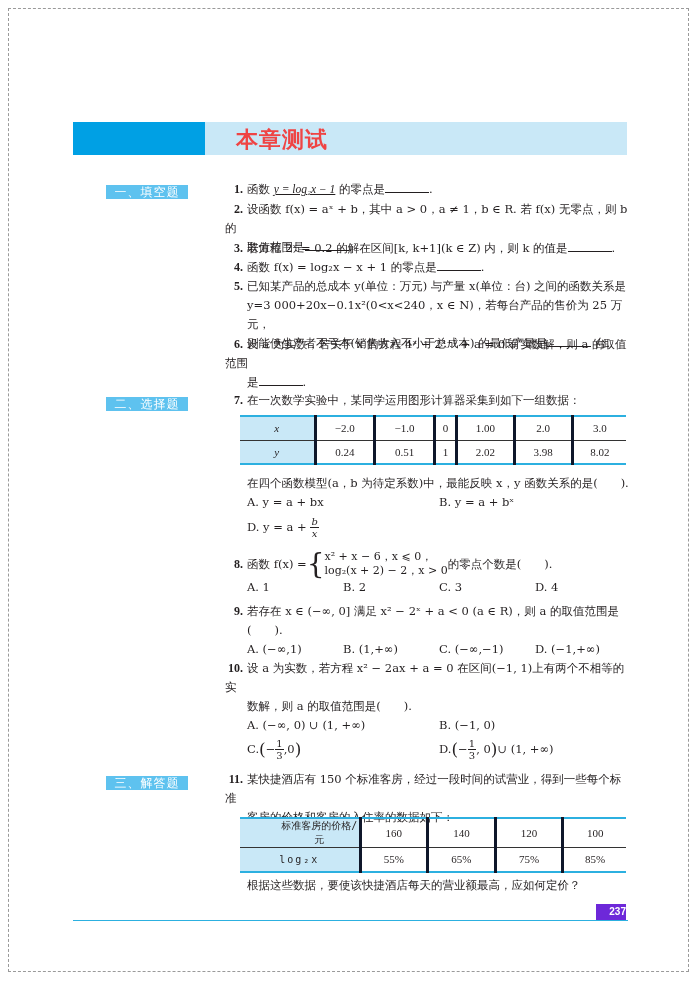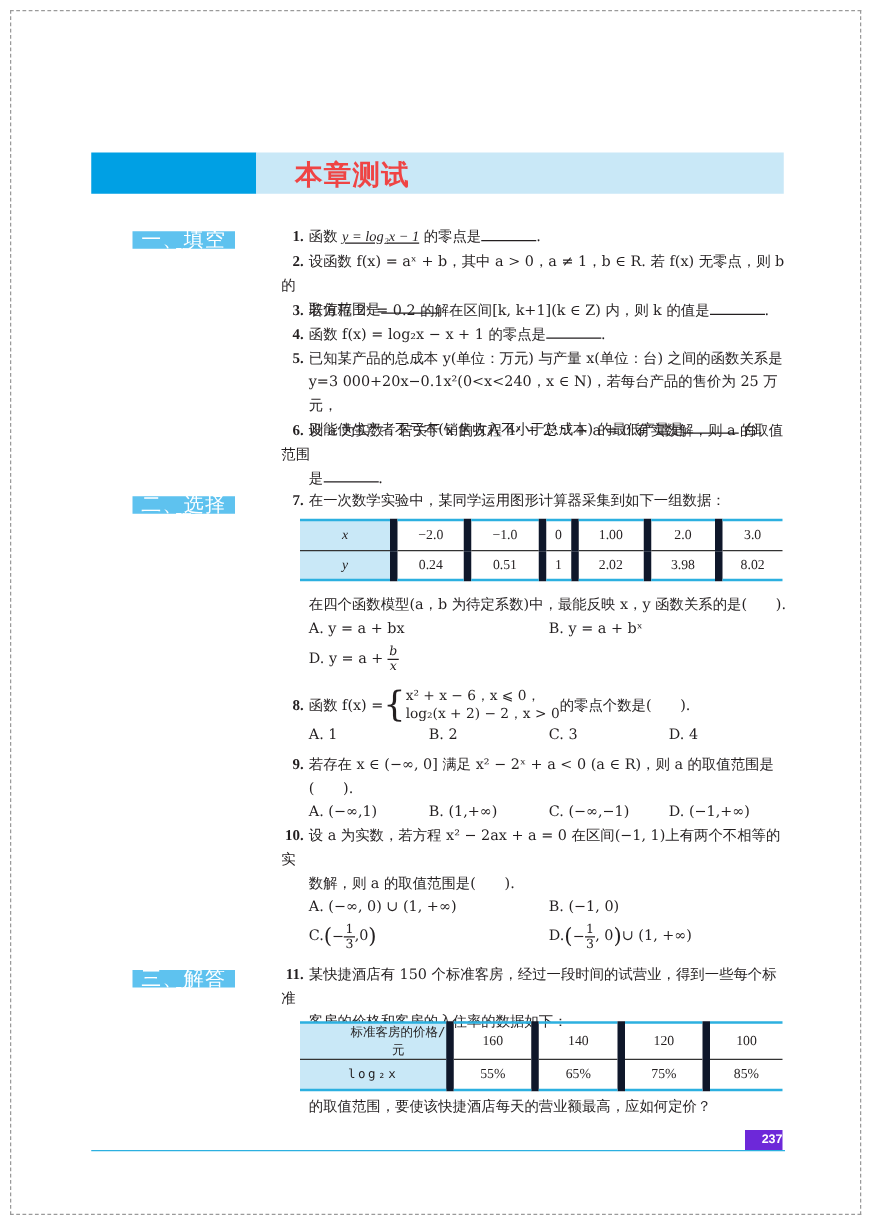--- a/index.html
+++ b/index.html
@@ -6,33 +6,33 @@
   body { width:700px; height:981px; position:relative; overflow:hidden;
          font-family:"DejaVu Serif","Liberation Serif",serif; color:#231f20; }
   .page-border { position:absolute; left:8px; top:8px; width:681px; height:964px;
                  border:1.5px dashed #9a9a9a; box-sizing:border-box; }
   .title-bar { position:absolute; left:73px; top:122px; width:554px; height:33px; }
   .title-left { position:absolute; left:0; top:0; width:132px; height:33px; background:#00a0e4; }
   .title-right { position:absolute; left:132px; top:0; right:0; height:33px; background:#c9e8f7; }
   .title-text { position:absolute; left:163px; top:3px; font-size:22px; font-weight:bold;
                 font-family:"DejaVu Serif",serif; color:#ef4444; letter-spacing:1px; }
   .section-tag { position:absolute; left:106px; width:82px; height:14px; background:#5ec2ef;
-                 color:#ffffff; font-size:16px; text-align:center; line-height:14px;
+                 color:#ffffff; font-size:12px; text-align:center; line-height:14px;
                  font-family:"DejaVu Sans",sans-serif; letter-spacing:1px; }
   .q { position:absolute; left:225px; width:405px; font-size:11.5px; line-height:19px; }
   .qn { display:inline-block; width:18px; text-align:right; font-weight:bold; margin-right:4px;
         font-family:"Liberation Serif",serif; font-size:12px; }
   .cont { padding-left:22px; }
   .blank { display:inline-block; width:44px; border-bottom:1px solid #231f20; height:11px; vertical-align:baseline; }
   i.m { font-style:italic; font-family:"Liberation Serif",serif;text-decoration:underline; }
   .opts { display:flex; padding-left:22px; }
   .opts span { display:inline-block; }
   table.data { position:absolute; border-collapse:collapse; font-size:11px;
                font-family:"Liberation Serif",serif; }
-  table.data td { border-left:6px solid #0f172a; text-align:center; padding:0; }
+  table.data td { border-left:3px solid #0f172a; text-align:center; padding:0; }
   table.data td:first-child { border-left:none; background:#c9e8f7; }
   table.data tr.r1 td { border-top:2px solid #2cb0e0; border-bottom:1px solid #333; }
   table.data tr.r2 td { border-bottom:2px solid #2cb0e0; }
   .frac { display:inline-block; vertical-align:middle; text-align:center; font-size:10px; line-height:11px; }
   .frac .num { display:block; border-bottom:1px solid #231f20; padding:0 1px; }
   .frac .den { display:block; }
   .paren { font-size:17px; vertical-align:middle; }
   .brace-wrap { display:inline-block; vertical-align:middle; line-height:14px; font-size:11px; }
   .brace { font-size:28px; vertical-align:middle; line-height:28px; }
   .footer-line { position:absolute; left:73px; top:920px; width:555px; height:1px; background:#2cb0e0; }
@@ -198,17 +198,17 @@
     <td style="font-family:'DejaVu Sans Mono',monospace; font-size:10px; letter-spacing:2px;">log₂x</td>
     <td>55%</td>
     <td>65%</td>
     <td>75%</td>
     <td>85%</td>
   </tr>
 </tbody>
   </table>
 
 <div class="q" style="top:876px;">
-  <div class="cont"><span>的取值范围，要使该快捷酒店每天的营业额最高，应如何定价？</span></div>
+  <div class="cont"><span>根据这些数据，要使该快捷酒店每天的营业额最高，应如何定价？</span></div>
 </div>
 
 <div class="footer-line"></div>
 <div class="page-num">237</div>
 
 </body></html>

